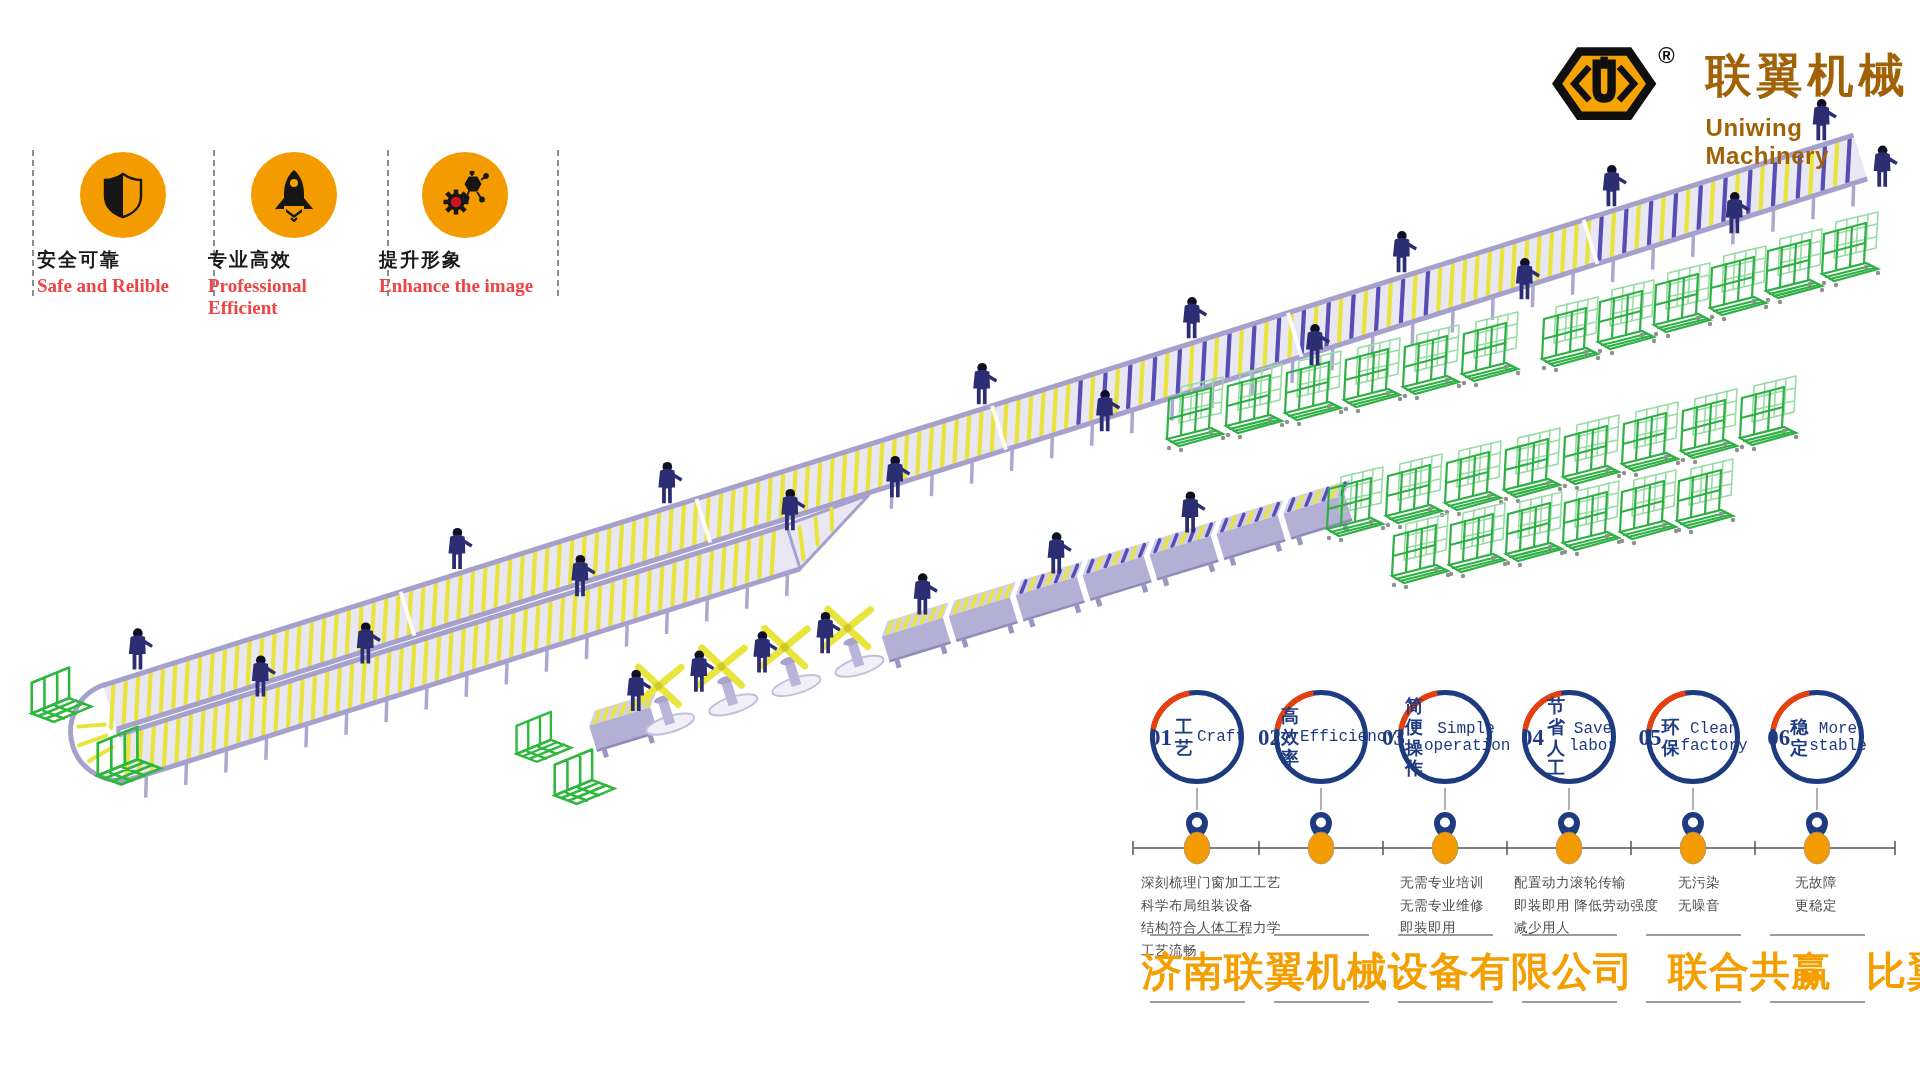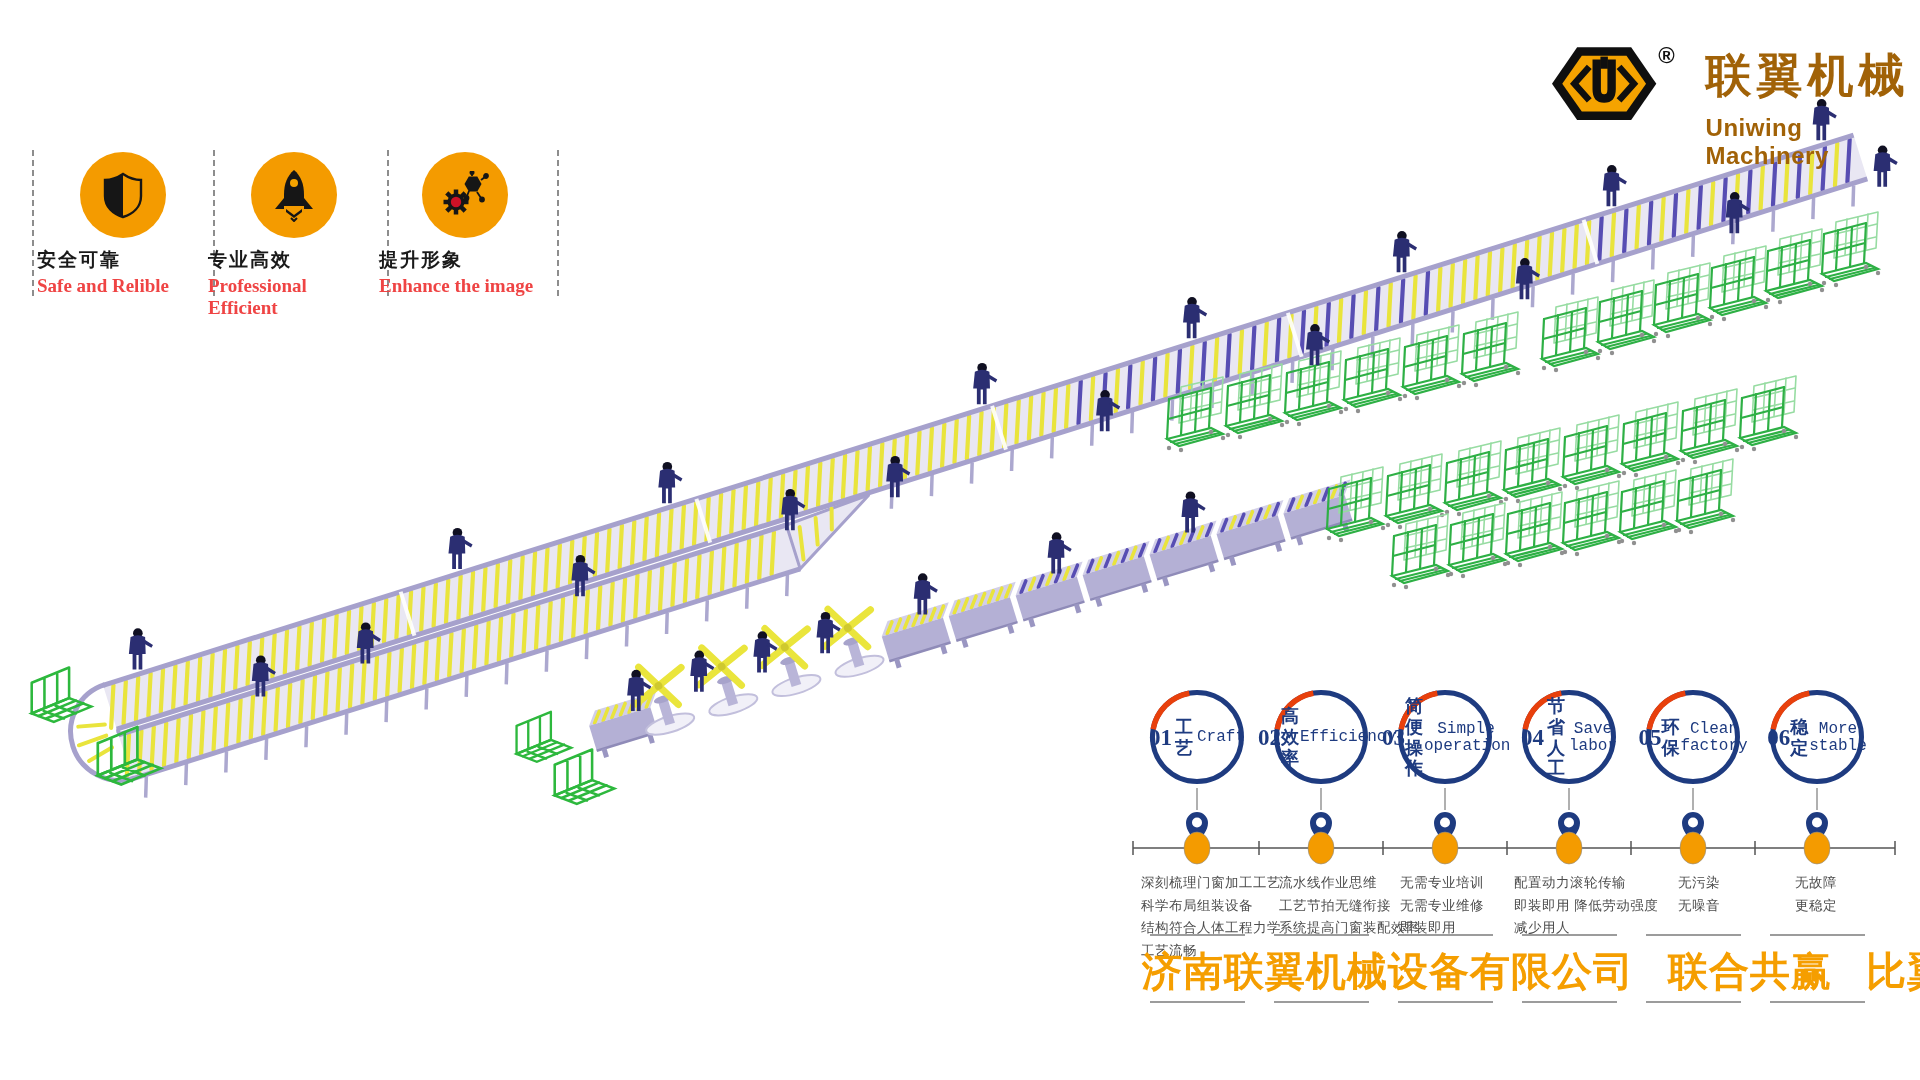--- a/index.html
+++ b/index.html
@@ -630,25 +630,20 @@
       <div class="ringtxt" style="left:153px">
         <div class="num">02</div>
         <div class="cn">高效率</div>
         <div class="en">Efficiency</div>
       </div>
       <div class="connector" style="left:200px"></div>
       <svg class="pin" style="left:188px" width="26" height="36" viewBox="0 0 26 36">
         <path d="M13,34 C8,26 2,21 2,13 A11,11 0 1 1 24,13 C24,21 18,26 13,34 Z" fill="#1E3B80"></path>
         <circle cx="13" cy="12.5" r="5" fill="#fff"></circle>
       </svg>
-      <div class="desc" style="left:159px">
-        <div>流水线作业思维</div>
-        <div>工艺节拍无缝衔接</div>
-        <div>系统提高门窗装配效率</div>
-      </div>
       <div class="dash" style="left:154px;top:256px"></div>
       <div class="dash" style="left:154px;top:323px"></div>
       <svg class="feature-ring" style="left:277px" width="96" height="96" viewBox="0 0 96 96">
         <circle cx="48" cy="48" r="44.5" fill="#fff" stroke="#1E3B80" stroke-width="5"></circle>
         <path d="M40.3,4.2 A44.5,44.5 0 0 0 4.2,40.3" fill="none" stroke="#E8400C" stroke-width="5.5"></path>
       </svg>
       <div class="ringtxt" style="left:277px">
         <div class="num">03</div>
         <div class="cn">简便操作</div>
         <div class="en">Simple operation</div>

